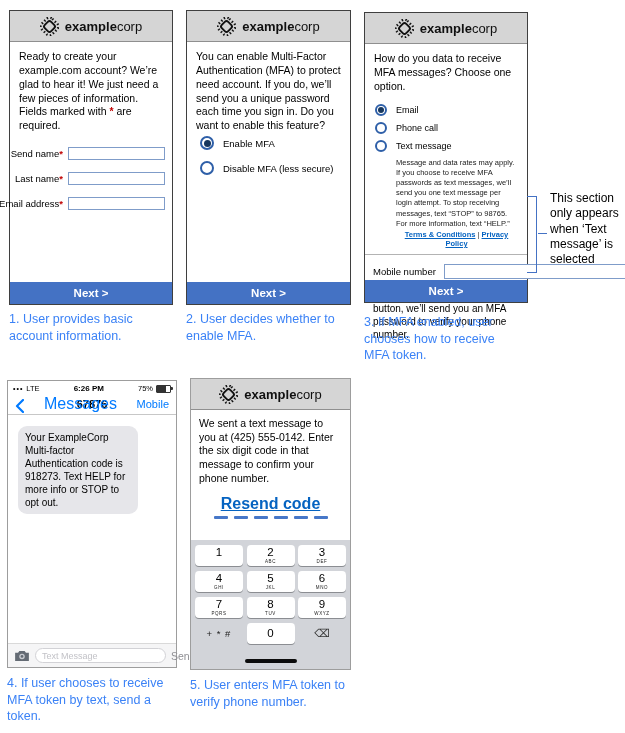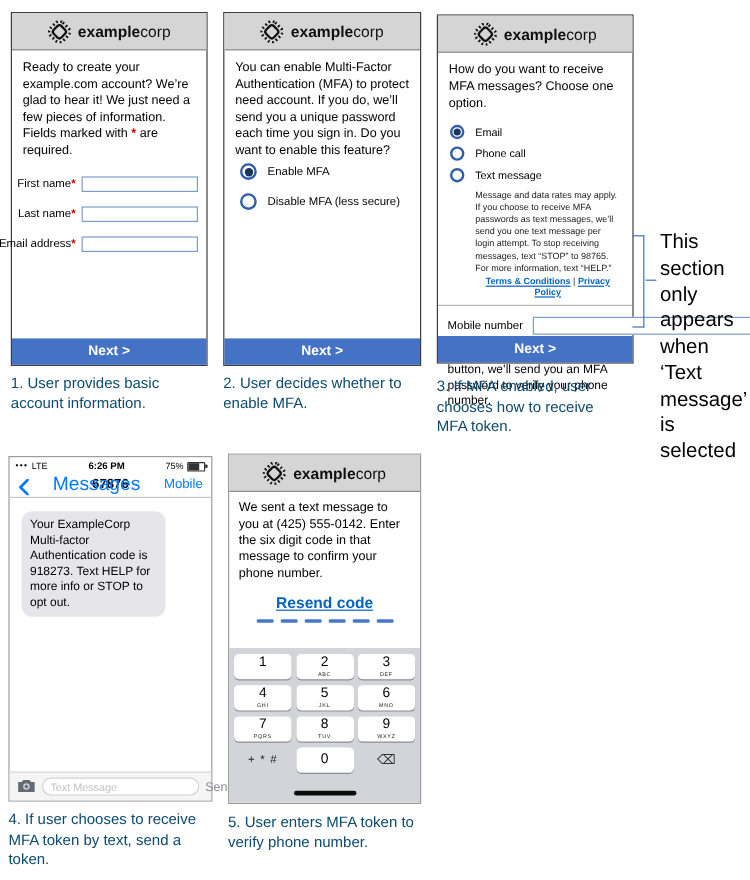--- a/index.html
+++ b/index.html
@@ -55,23 +55,23 @@
   .mobile-row{display:flex;align-items:center;margin:9px 8px 0;}
   .mobile-row .flabel{font-size:9.5px;white-space:nowrap;}
   .mobile-row input{flex:1;height:15px;margin-left:8px;border:1px solid #7f9cc9;box-sizing:border-box;background:#fff;}
   .note{margin:10px 8px 0;font-size:10px;line-height:1.32;}
   .note b{font-weight:bold;}
 
   
   .bracket{position:absolute;left:527px;top:196px;width:10px;height:77px;box-sizing:border-box;
            border:1.5px solid #4472c4;border-left:none;}
   .bracket-tick{position:absolute;left:538px;top:233px;width:9px;height:0;border-top:1.5px solid #4472c4;}
-  .annotation{position:absolute;left:550px;top:191px;width:76px;font-size:17px;line-height:1.28;color:#000;}
-
-  .caption{position:absolute;font-size:12.5px;line-height:1.32;color:#0c4a6e;}
+  .annotation{position:absolute;left:550px;top:191px;width:76px;font-size:12px;line-height:1.28;color:#000;}
+
+  .caption{position:absolute;font-size:12.5px;line-height:1.32;color:#3b82f6;}
   #cap1{left:9px;top:311px;width:152px;}
   #cap2{left:186px;top:311px;width:163px;}
   #cap3{left:364px;top:314px;width:152px;}
   #cap4{left:7px;top:675px;width:168px;}
   #cap5{left:190px;top:677px;width:163px;}
 
   
   .status-bar{display:flex;align-items:center;justify-content:space-between;padding:3px 5px 0;font-size:7.5px;text-align:center;}
   .sb-left{display:flex;align-items:center;gap:3px;}
   .dots{font-size:7px;letter-spacing:1px;font-weight:bold;}
@@ -123,21 +123,21 @@
             <rect x="2.6" y="2.6" width="18.8" height="18.8" rx="5" fill="none" stroke="#111" stroke-width="3" stroke-dasharray="1.8 2.7"></rect>
             <rect x="6.3" y="6.3" width="11.4" height="11.4" rx="3" fill="none" stroke="#111" stroke-width="2.4"></rect>
           </g>
         </svg>
       </span>
       <span class="brand"><span class="bold">example</span><span>corp</span></span>
     </div>
     <div class="intro"><span>Ready to create your example.com account? We’re glad to hear it! We just need a few pieces of information. Fields marked with </span><span class="star">*</span><span> are required.</span></div>
     <div class="fields">
       <div class="field-row" style="margin-top:14px;">
-        <span class="flabel"><span>First name</span><span class="star">*</span></span>
+        <span class="flabel"><span>Send name</span><span class="star">*</span></span>
         <input type="text" value="" style="">
       </div>
       <div class="field-row">
         <span class="flabel"><span>Last name</span><span class="star">*</span></span>
         <input type="text" value="" style="">
       </div>
       <div class="field-row">
         <span class="flabel"><span>Email address</span><span class="star">*</span></span>
         <input type="text" value="" style="">
       </div>
@@ -176,21 +176,21 @@
       <span>
         <svg class="logo-svg" viewBox="0 0 24 24" width="19" height="19">
           <g transform="rotate(45 12 12)">
             <rect x="2.6" y="2.6" width="18.8" height="18.8" rx="5" fill="none" stroke="#111" stroke-width="3" stroke-dasharray="1.8 2.7"></rect>
             <rect x="6.3" y="6.3" width="11.4" height="11.4" rx="3" fill="none" stroke="#111" stroke-width="2.4"></rect>
           </g>
         </svg>
       </span>
       <span class="brand"><span class="bold">example</span><span>corp</span></span>
     </div>
-    <div class="body-text">How do you want to receive MFA messages? Choose one option.</div>
+    <div class="body-text">How do you data to receive MFA messages? Choose one option.</div>
     <div class="radios3">
       <div class="radio-row">
         <span class="radio r12 selected"></span>
         <span class="rlabel">Email</span>
       </div>
       <div class="radio-row">
         <span class="radio r12"></span>
         <span class="rlabel">Phone call</span>
       </div>
       <div class="radio-row">
@@ -266,21 +266,21 @@
           <g transform="rotate(45 12 12)">
             <rect x="2.6" y="2.6" width="18.8" height="18.8" rx="5" fill="none" stroke="#111" stroke-width="3" stroke-dasharray="1.8 2.7"></rect>
             <rect x="6.3" y="6.3" width="11.4" height="11.4" rx="3" fill="none" stroke="#111" stroke-width="2.4"></rect>
           </g>
         </svg>
       </span>
       <span class="brand"><span class="bold">example</span><span>corp</span></span>
     </div>
     <div class="verify-body">We sent a text message to you at (425) 555-0142. Enter the six digit code in that message to confirm your phone number.</div>
     <div class="resend">
-      <span class="mini-link" style="font-size:13px;">Resend code</span>
+      <span class="mini-link" style="font-size:16px;">Resend code</span>
     </div>
     <div class="dash-row">
       <span class="dash"></span>
       <span class="dash"></span>
       <span class="dash"></span>
       <span class="dash"></span>
       <span class="dash"></span>
       <span class="dash"></span>
     </div>
     <div class="keypad">

